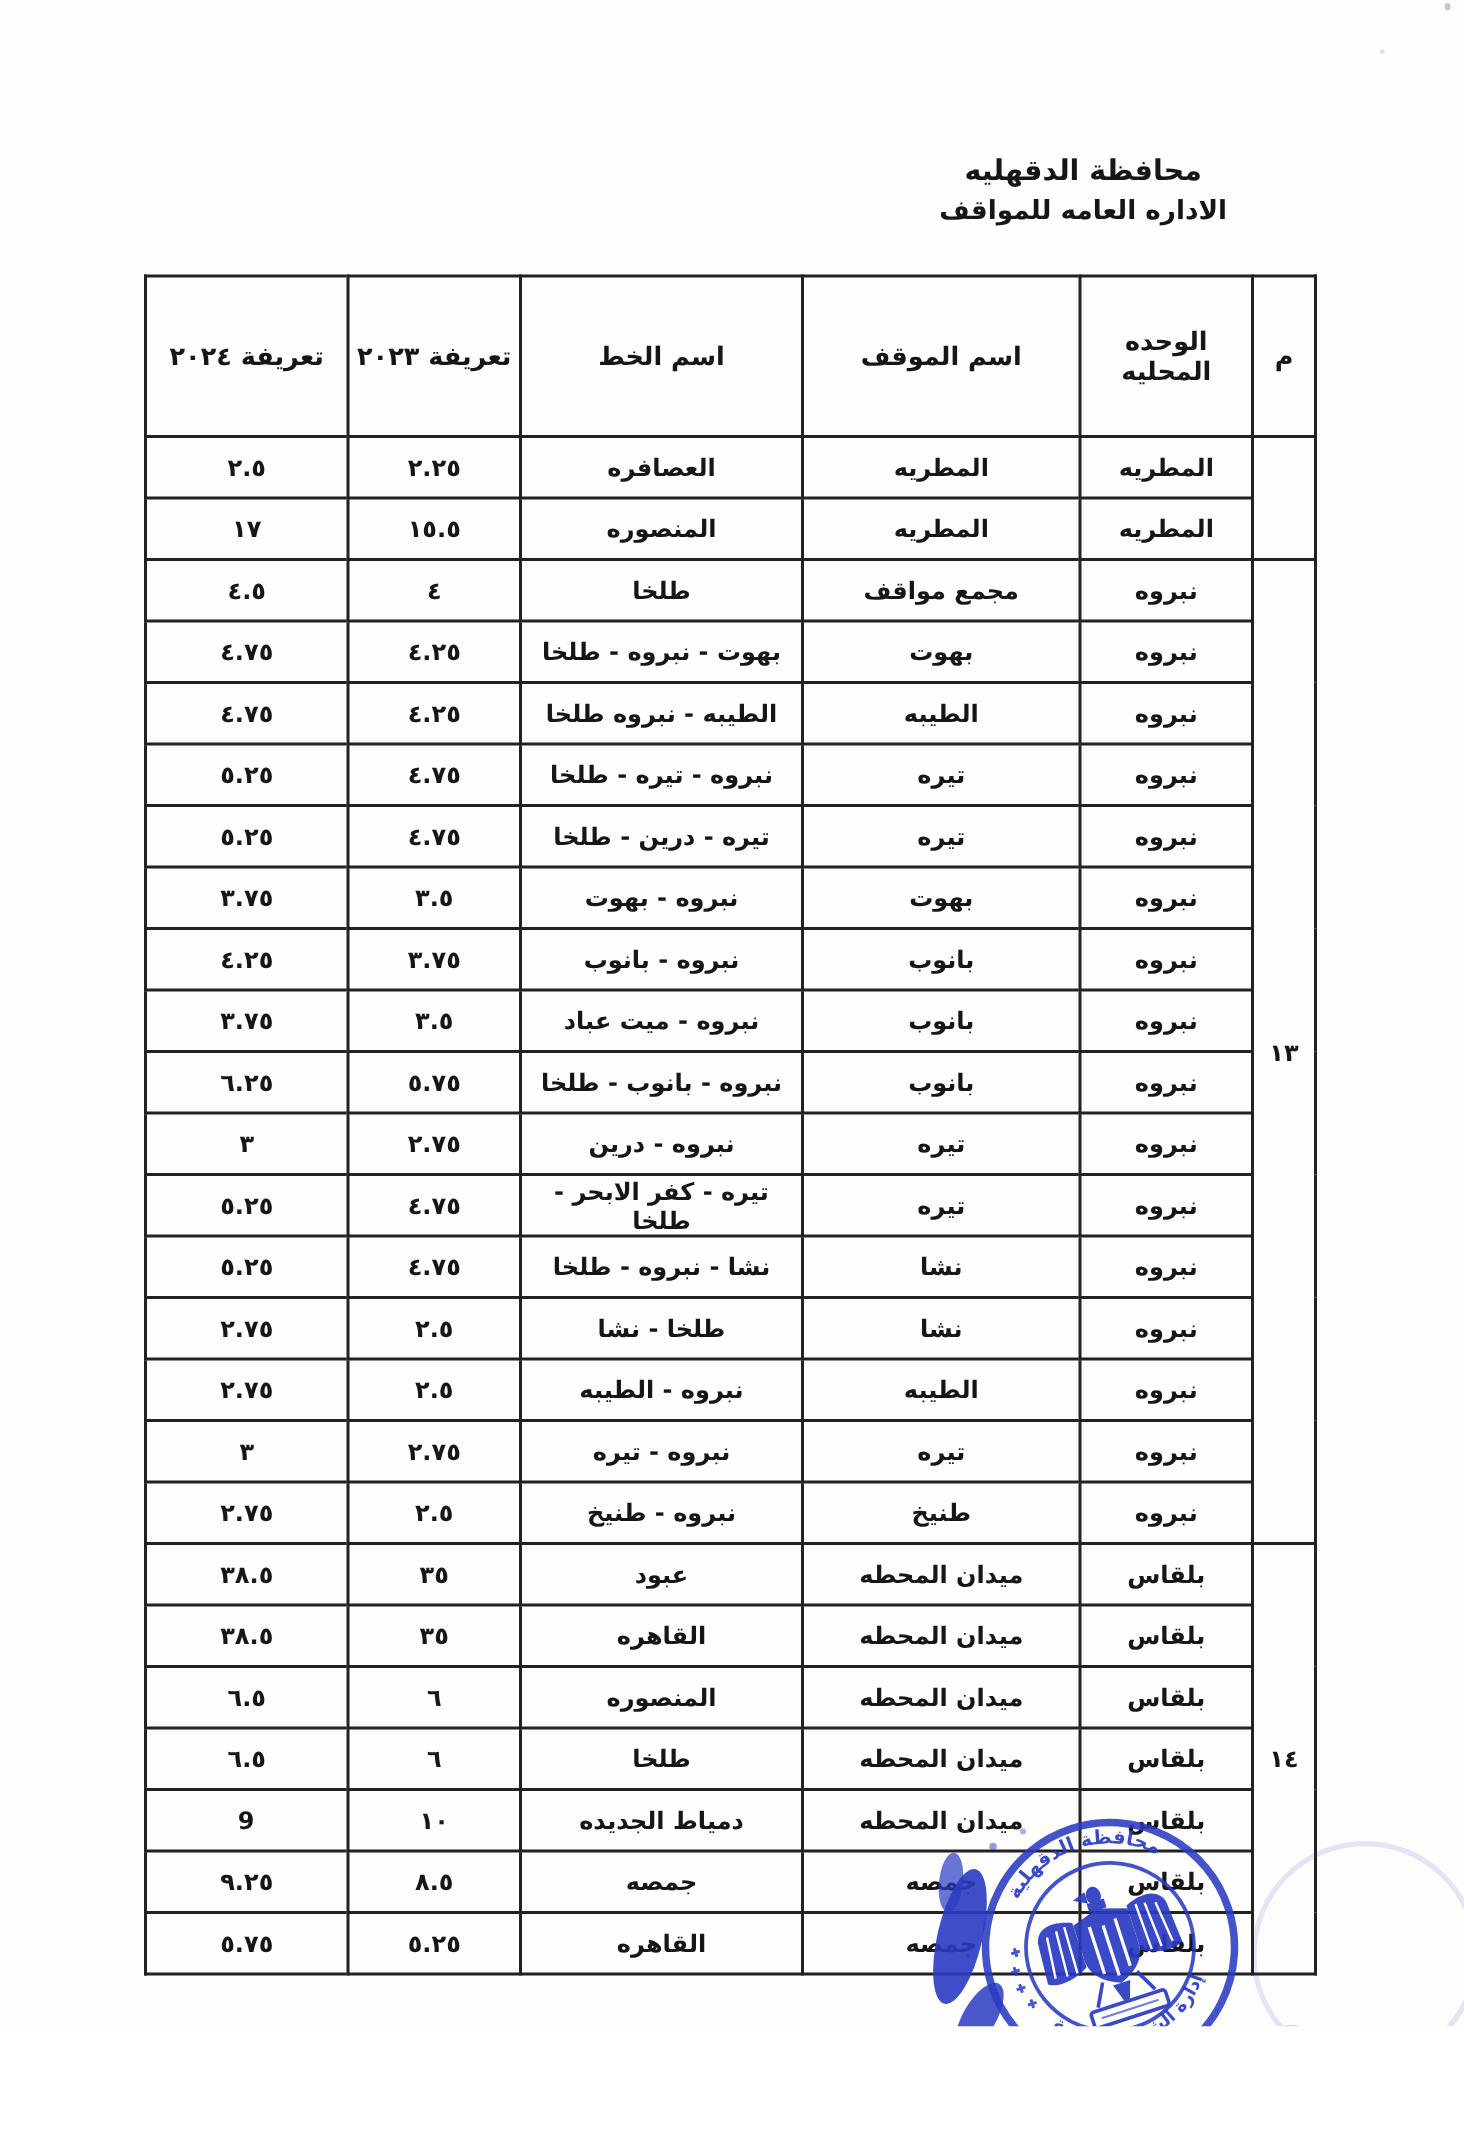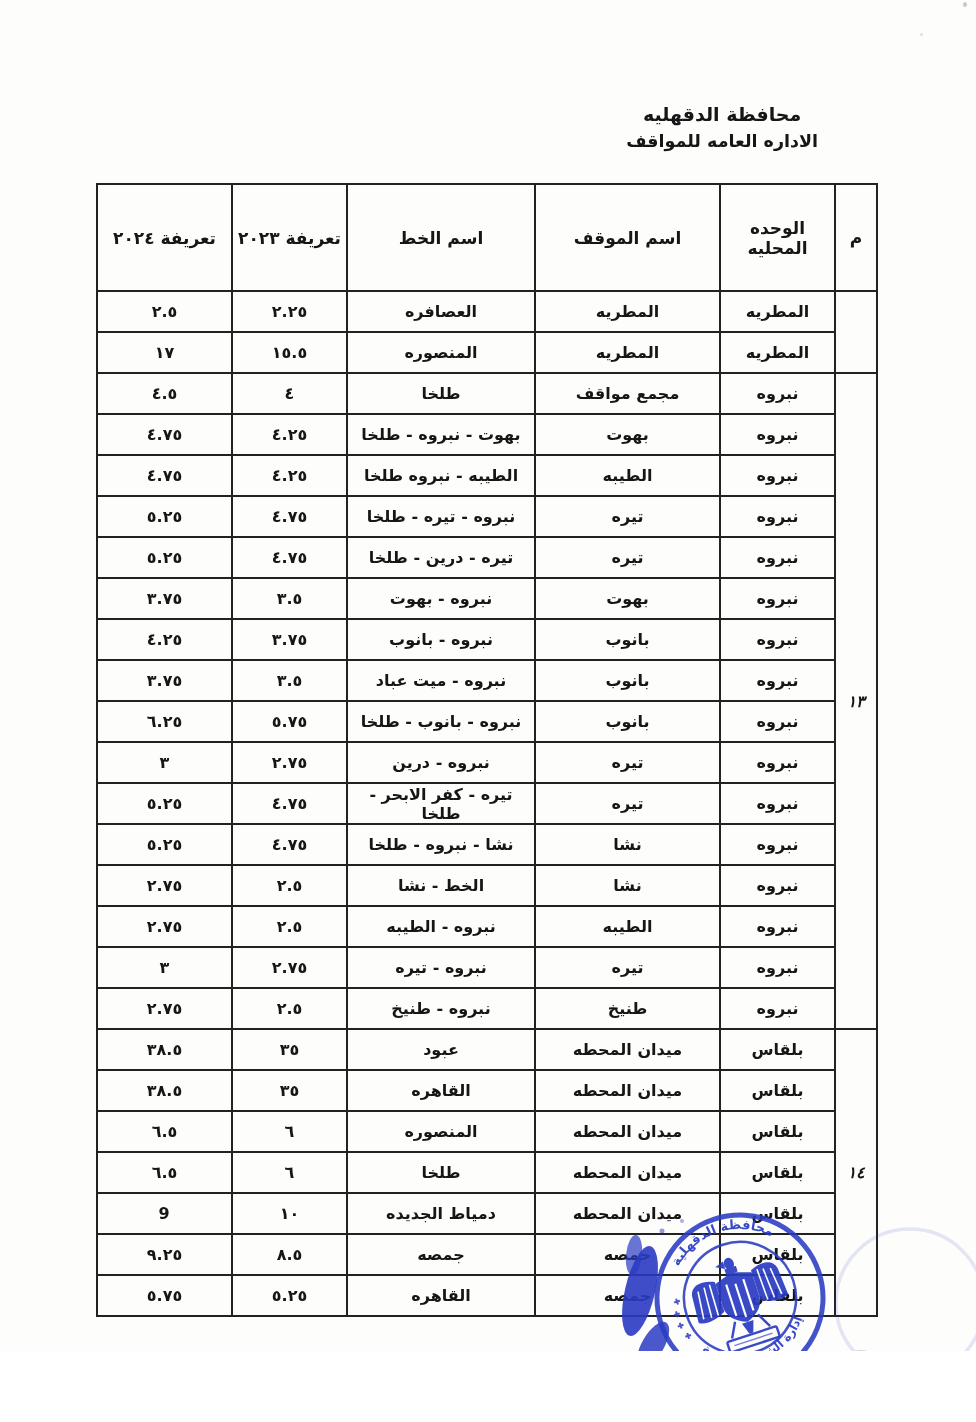--- a/index.html
+++ b/index.html
@@ -28,21 +28,21 @@
   table.tariff th, table.tariff td{
     border:2px solid #222;
     text-align:center;vertical-align:middle;
     font-weight:bold;padding:0 3px;overflow:hidden;
     background:transparent;
   }
   table.tariff thead tr{height:107px;}
   table.tariff thead th{font-size:17px;}
   table.tariff tbody tr{height:41px;}
   table.tariff tbody td{font-size:16px;}
-  td.m-cell{vertical-align:top;padding-top:8px;font-size:15px;font-style:italic;}
+  td.m-cell{vertical-align:top;padding-top:8px;font-size:15px;}
   td.num{font-size:16px;letter-spacing:1px;margin-top:34px;}
   
   .page-footer{
     position:absolute;top:1356px;left:505px;width:90px;
     text-align:center;font-size:20px;font-weight:bold;
   }
   
   .stamp-svg{position:absolute;left:590px;top:1163px;width:386px;height:259px;}
   .stamp-text{fill:#2a3bc2;font-weight:bold;font-family:"DejaVu Sans", sans-serif;opacity:.92;}
   
@@ -177,21 +177,21 @@
         <tr>
           <td>نبروه</td>
           <td>نشا</td>
           <td>نشا - نبروه - طلخا</td>
           <td class="num">٤.٧٥</td>
           <td class="num">٥.٢٥</td>
         </tr>
         <tr>
           <td>نبروه</td>
           <td>نشا</td>
-          <td>الخط - نشا</td>
+          <td>طلخا - نشا</td>
           <td class="num">٢.٥</td>
           <td class="num">٢.٧٥</td>
         </tr>
         <tr>
           <td>نبروه</td>
           <td>الطيبه</td>
           <td>نبروه - الطيبه</td>
           <td class="num">٢.٥</td>
           <td class="num">٢.٧٥</td>
         </tr>

